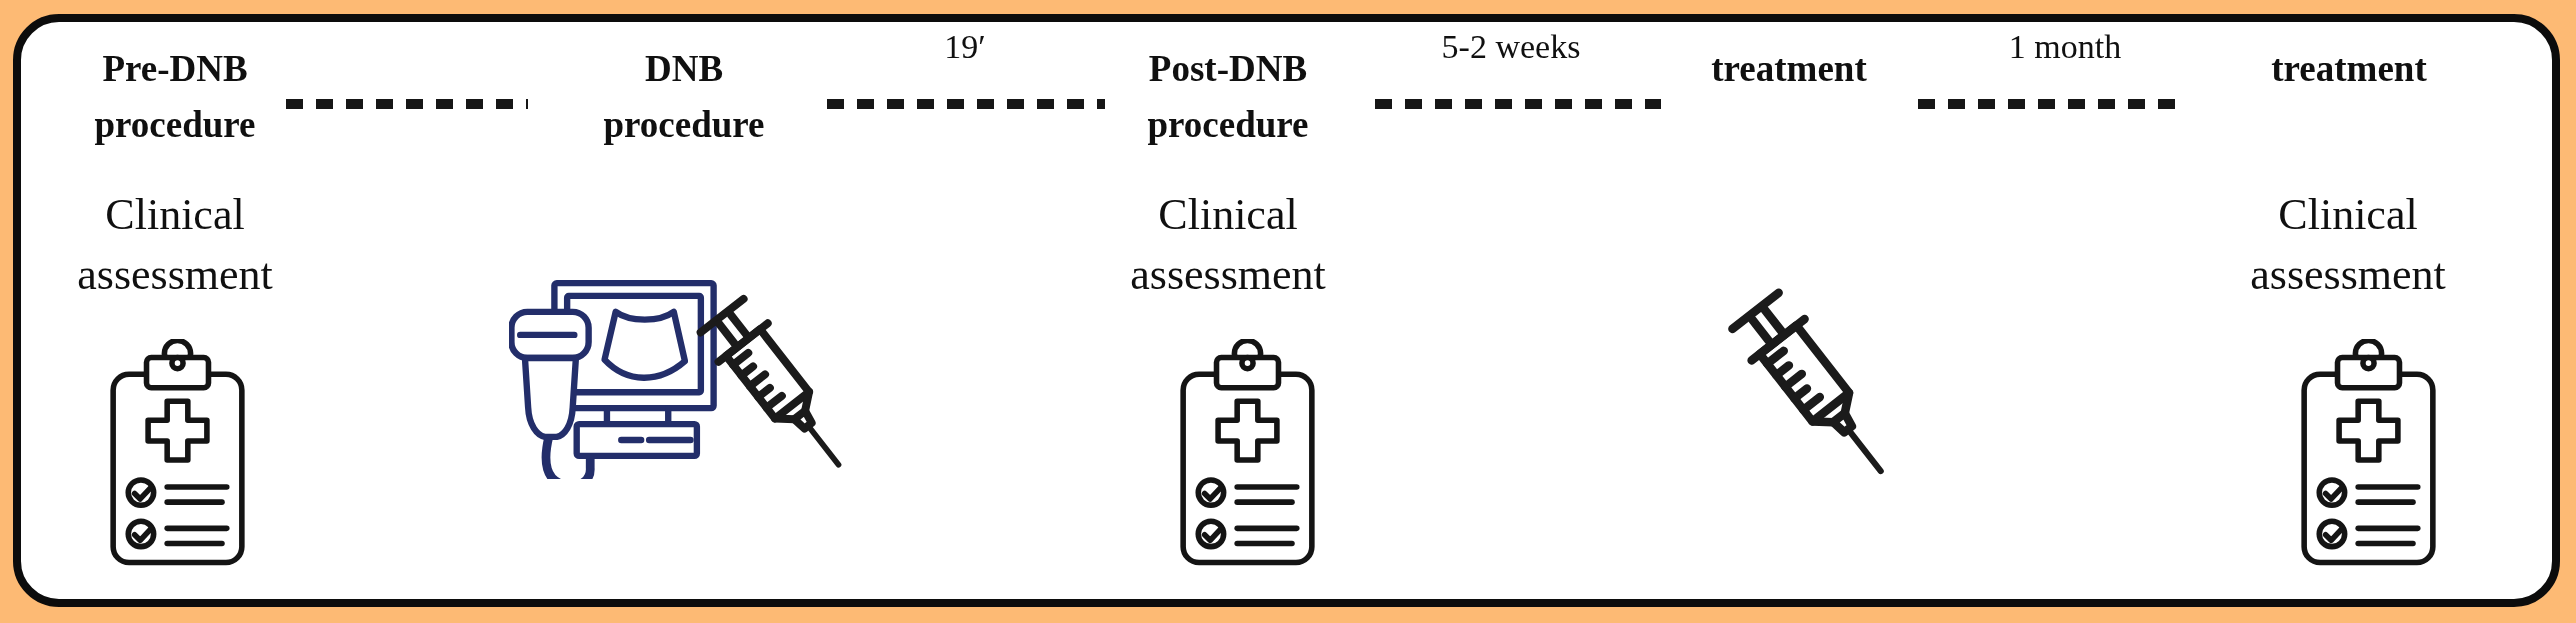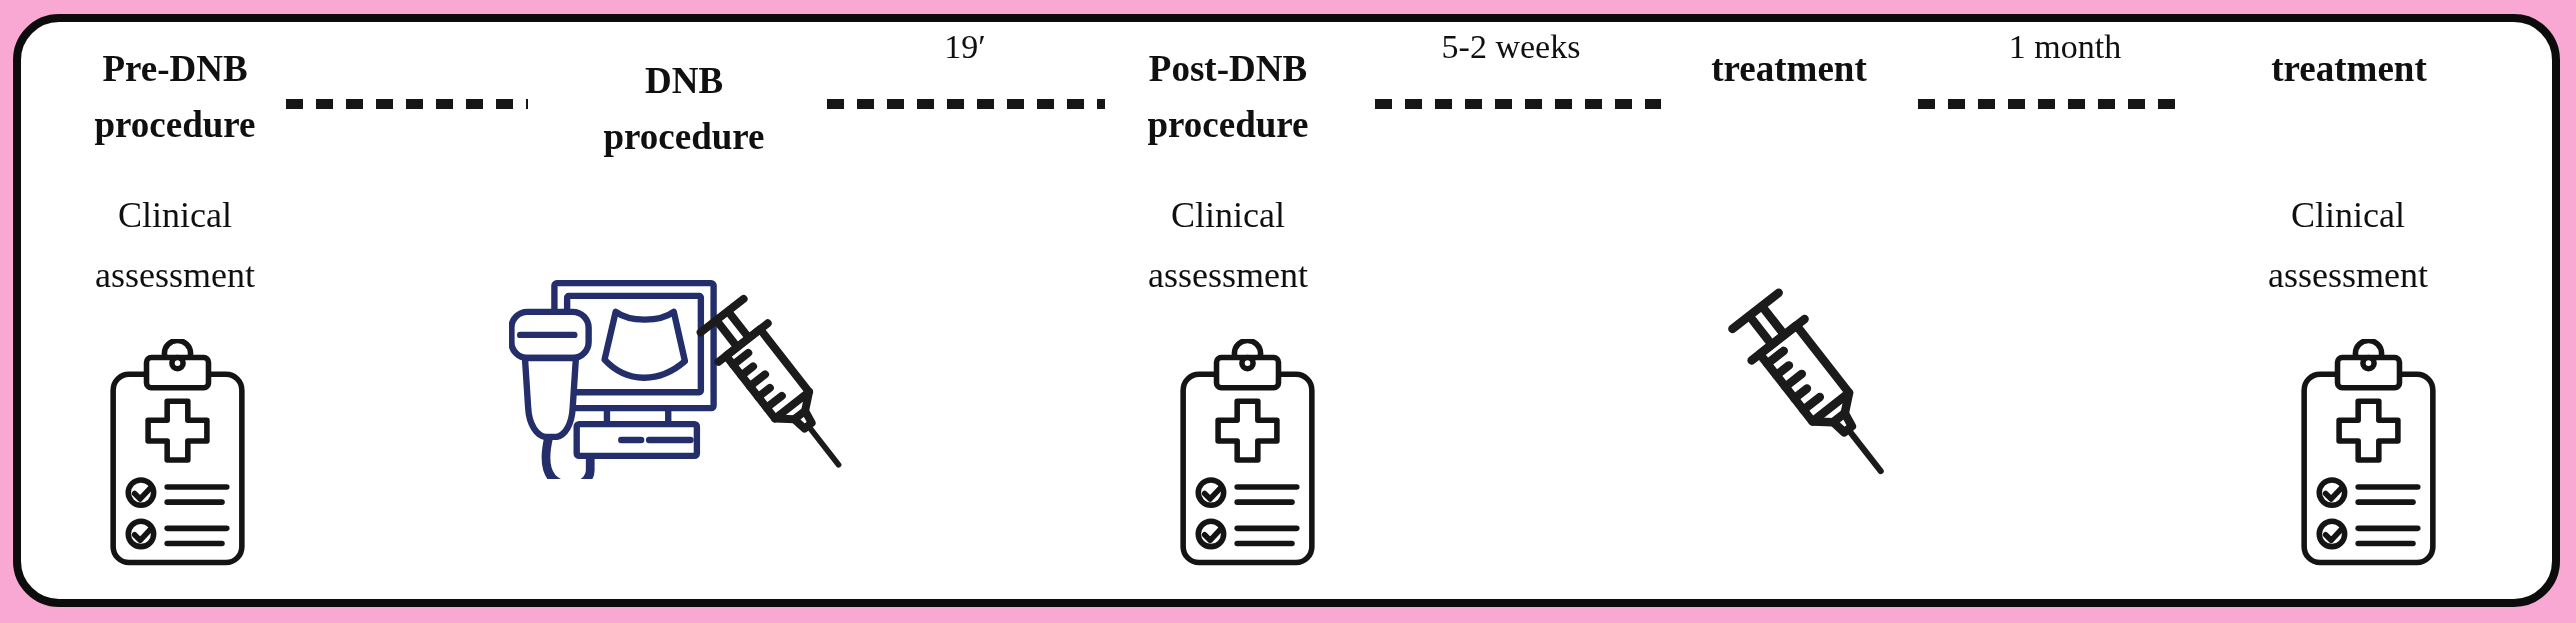--- a/index.html
+++ b/index.html
@@ -1,42 +1,42 @@
 <!DOCTYPE html>
 <html style="font-size:12.7px"><head>
 <meta charset="utf-8">
 <style>
   html,body{margin:0;padding:0;background:#ffffff;}
   .canvas{
     position:relative;
     width:2576px;height:624px;
-    background:#f9a8d4;
+    background:#fdba74;
     font-family:"Liberation Serif","DejaVu Serif",serif;
     color:#101010;
     overflow:hidden;
   }
   .frame{
     position:absolute;left:12.7px;top:13.5px;
     width:2547px;height:593px;
     border:8.7px solid #0c0c0c;
     border-radius:46px;
     box-sizing:border-box;
     background:#ffffff;
   }
   .stage-title{
     position:absolute;top:41px;width:366px;
     text-align:center;font-weight:bold;
     font-size:37px;line-height:56px;
     white-space:nowrap;
   }
   .stage-sub{
     position:absolute;top:185px;width:238px;
-    text-align:center;font-size:36px;line-height:60px;
-  }
-  .t1{left:-8px;} .t2{left:501px;margin-top:12px;} .t3{left:1045px;} .t4{left:1606px;} .t5{left:2166px;}
+    text-align:center;font-size:44px;line-height:60px;
+  }
+  .t1{left:-8px;} .t2{left:501px;} .t3{left:1045px;} .t4{left:1606px;} .t5{left:2166px;}
   .sub1{left:56px;} .sub3{left:1109px;} .sub5{left:2229px;}
   .dash-line{
     position:absolute;top:99px;height:10.3px;
     background:repeating-linear-gradient(90deg,#161616 0 17.5px,transparent 17.5px 30px);
   }
   .d1{left:286px;width:242px;}
   .d2{left:827px;width:278px;}
   .d3{left:1375px;width:286px;}
   .d4{left:1918px;width:265px;}
   .interval-label{

